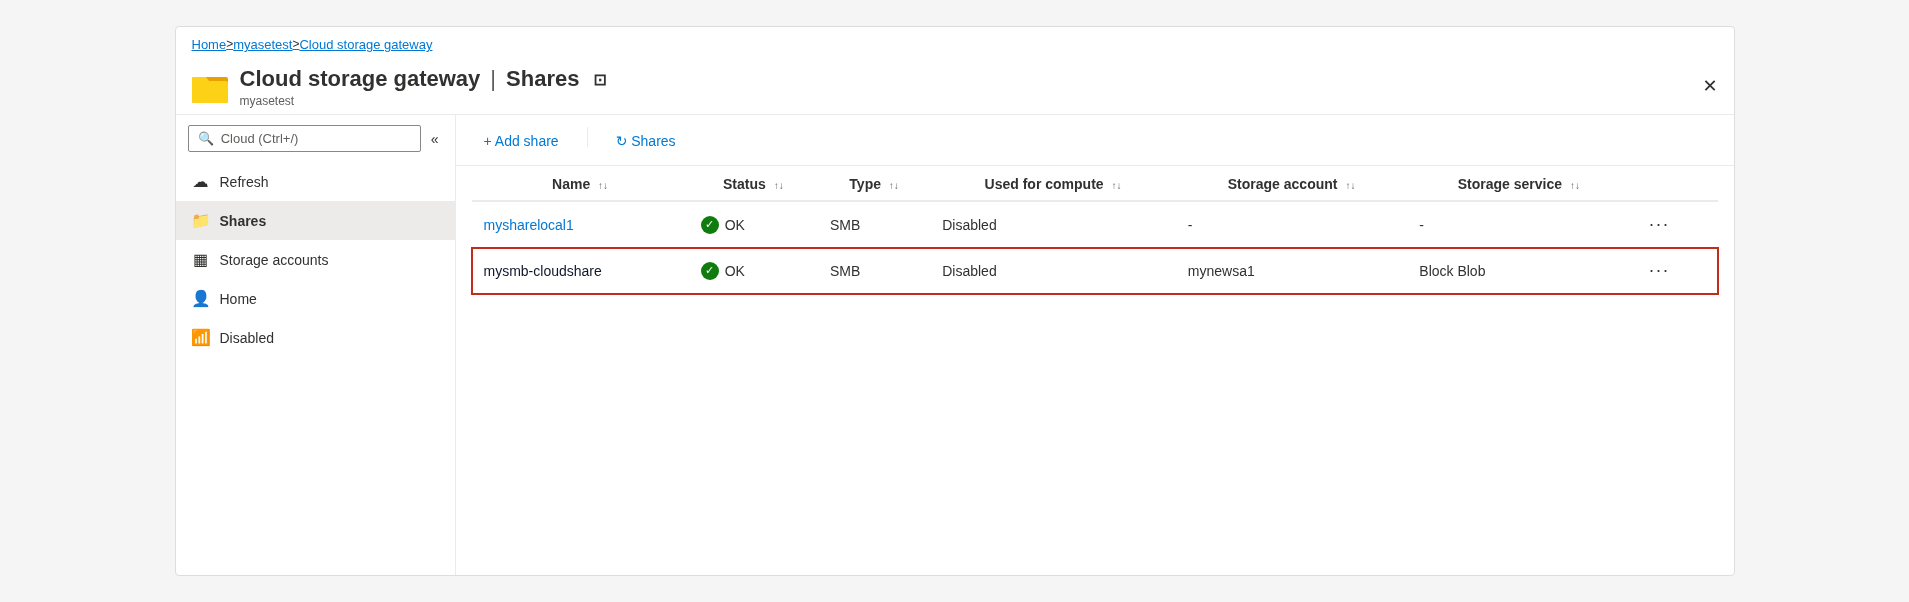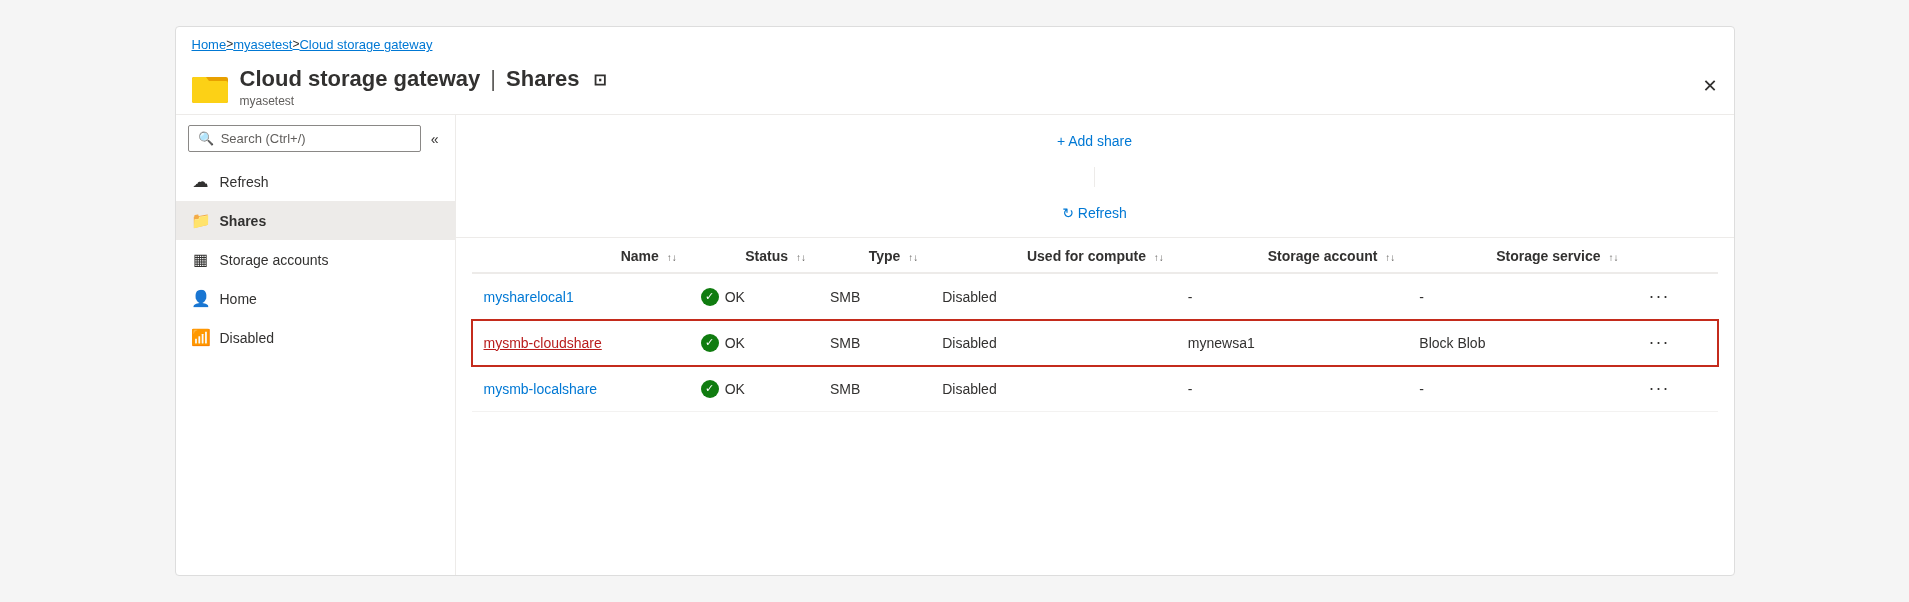--- a/index.html
+++ b/index.html
@@ -125,25 +125,23 @@
       font-weight: 600;
     }
     .nav-icon { width: 18px; text-align: center; font-size: 16px; }
     .content {
       flex: 1;
       overflow-x: auto;
       padding: 0;
     }
     .toolbar {
       display: flex;
-      align-items: center;
       gap: 12px;
       padding: 12px 16px 10px;
       border-bottom: 1px solid #edebe9;
-      flex-direction: column;
     }
     .toolbar-btn {
       display: flex;
       align-items: center;
       gap: 6px;
       padding: 6px 12px;
       background: none;
       border: none;
       cursor: pointer;
       font-size: 14px;
@@ -154,21 +152,21 @@
     .table-container { padding: 0 16px; }
     table {
       width: 100%;
       border-collapse: collapse;
       font-size: 14px;
     }
     thead tr {
       border-bottom: 2px solid #edebe9;
     }
     th {
-      text-align: right;
+      text-align: center;
       padding: 10px 12px 8px;
       font-weight: 600;
       color: #323130;
       white-space: nowrap;
       cursor: pointer;
       user-select: none;
     }
     th .sort-arrows { font-size: 10px; color: #605e5c; margin-left: 4px; }
     td {
       padding: 10px 12px;
@@ -236,21 +234,21 @@
     </div>
     <button class="close-btn">✕</button>
   </div>
 
   <div class="main">
 
     <div class="sidebar">
       <div class="search-container">
         <div class="search-box">
           <span class="search-icon">🔍</span>
-          <span>Search (Ctrl+/)</span>
+          <span>Cloud (Ctrl+/)</span>
         </div>
         <span class="collapse-btn">«</span>
       </div>
 
       <div id="nav-items">
           <div class="nav-item">
     <span class="nav-icon">☁</span>
     <span>Refresh</span>
   </div>
           <div class="nav-item active">
@@ -270,21 +268,21 @@
     <span>Disabled</span>
   </div>
         </div>
     </div>
 
     <div class="content">
 
       <div class="toolbar">
         <button class="toolbar-btn">+ Add share</button>
         <div class="toolbar-sep"></div>
-        <button class="toolbar-btn">↻  Refresh</button>
+        <button class="toolbar-btn">↻  Shares</button>
       </div>
 
       <div class="table-container">
         <table>
           <thead>
             <tr id="table-header-row">
                 <th>Name <span class="sort-arrows">↑↓</span></th>
                 <th>Status <span class="sort-arrows">↑↓</span></th>
                 <th>Type <span class="sort-arrows">↑↓</span></th>
                 <th>Used for compute <span class="sort-arrows">↑↓</span></th>
@@ -302,45 +300,31 @@
     <span>OK</span>
   </div>
                 </td>
                 <td>SMB</td>
                 <td>Disabled</td>
                 <td>-</td>
                 <td>-</td>
                 <td><button class="more-btn">···</button></td>
               </tr>
               <tr class="selected-row">
-                <td style="color: #b91c1c; cursor: pointer; text-decoration: underline;">mysmb-cloudshare</td>
+                <td style="color: #0f172a; cursor: pointer;">mysmb-cloudshare</td>
                 <td>
                   <div class="status-ok">
     <span class="green-check">✓</span>
     <span>OK</span>
   </div>
                 </td>
                 <td>SMB</td>
                 <td>Disabled</td>
                 <td>mynewsa1</td>
                 <td>Block Blob</td>
                 <td><button class="more-btn">···</button></td>
               </tr>
-              <tr>
-                <td style="color: rgb(0, 120, 212); cursor: pointer;">mysmb-localshare</td>
-                <td>
-                  <div class="status-ok">
-    <span class="green-check">✓</span>
-    <span>OK</span>
-  </div>
-                </td>
-                <td>SMB</td>
-                <td>Disabled</td>
-                <td>-</td>
-                <td>-</td>
-                <td><button class="more-btn">···</button></td>
-              </tr>
             </tbody>
         </table>
       </div>
     </div>
   </div>
 </div>
 
 </body></html>

